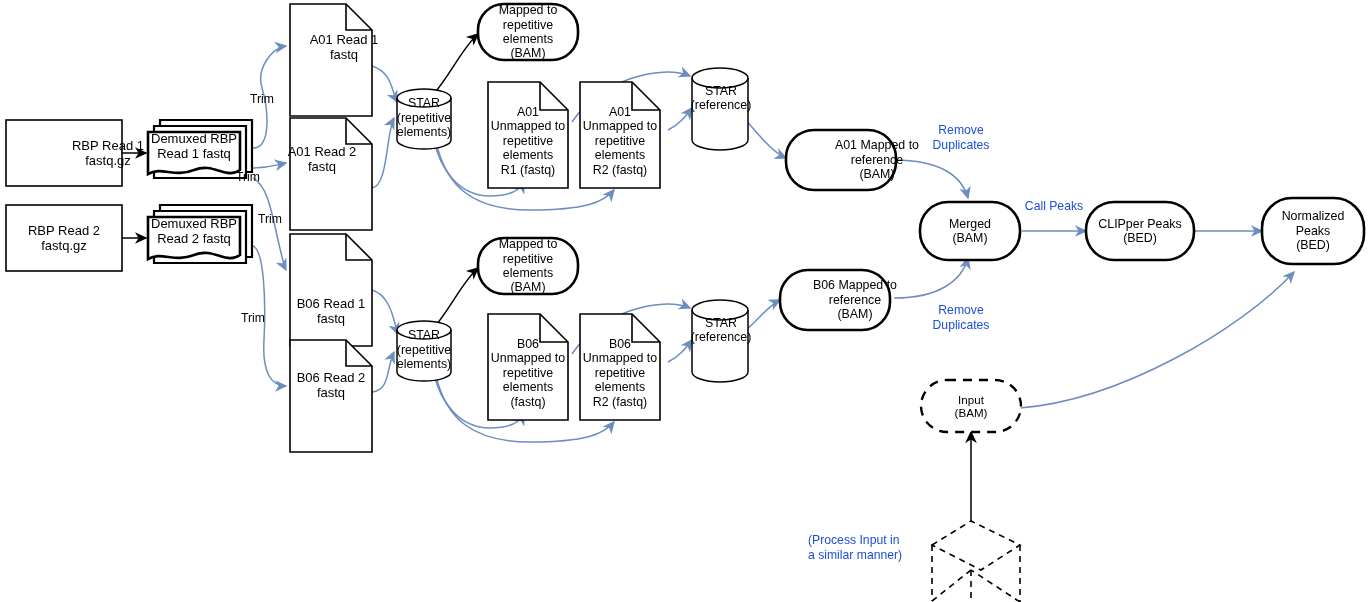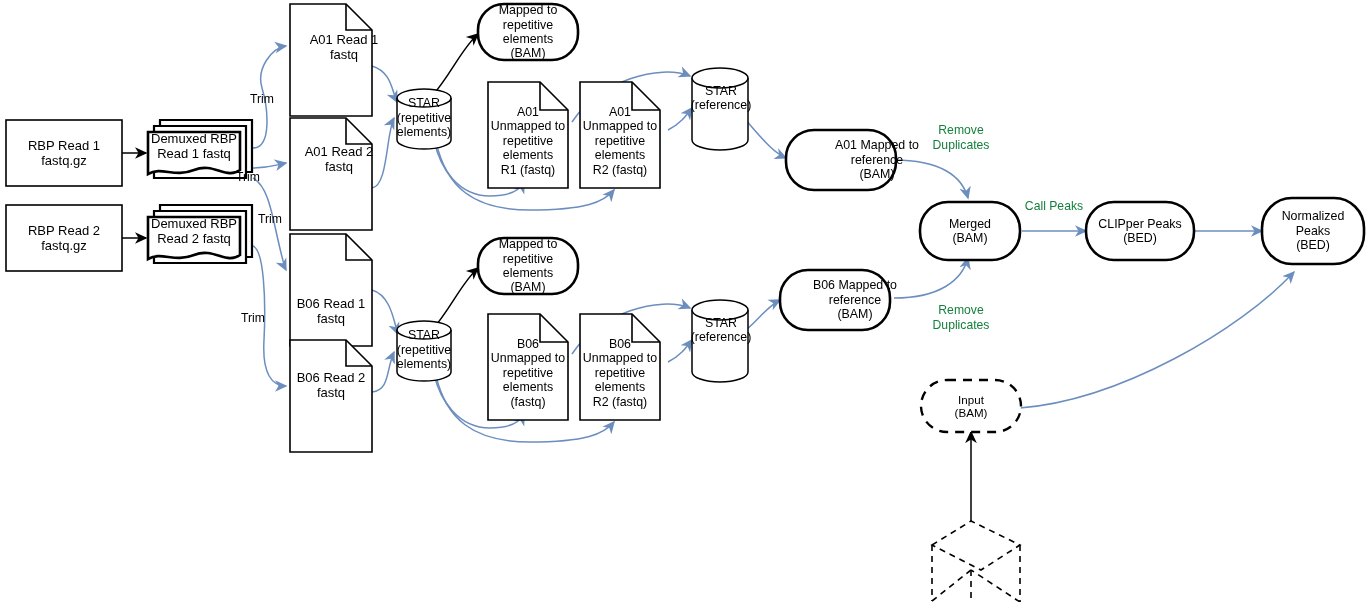--- a/index.html
+++ b/index.html
@@ -33,21 +33,21 @@
     line-height: 1.16;
     pointer-events: none;
     white-space: pre-line;
   }
   .t13 { font-size: 13px; }
   .t12 { font-size: 12.4px; }
   .t11 { font-size: 11.6px; }
   .edge-label {
     position: absolute;
     text-align: center;
-    color: #15803d;
+    color: #1d4ed8;
     font-size: 12.2px;
     line-height: 1.2;
     white-space: pre-line;
   }
   .trim-label {
     position: absolute;
     font-size: 12.2px;
     color: #000000;
     white-space: nowrap;
   }
@@ -213,33 +213,33 @@
     <rect x="921" y="380" width="100" height="52" rx="26" ry="26" fill="#ffffff" stroke="#000000" stroke-width="2.4" stroke-dasharray="9 7"></rect>
 
     <g fill="none" stroke="#000000" stroke-width="1.6" stroke-dasharray="6 5">
       <path d="M932,545 l39,-24 l49,24 l-39,25 z"></path>
       <path d="M932,545 v56 M971,570 v32 M1020,545 v57"></path>
       <path d="M932,601 l39,-31"></path>
       <path d="M1020,602 l-49,-32"></path>
     </g>
   </svg>
 
-  <div class="node-text t13" style="left:6px;  top:120px; width:116px; height:66px;">RBP Read 1
+  <div class="node-text t13" style="left:6px;  top:120px; width:116px; height:66px;padding-left:44px;">RBP Read 1
 fastq.gz</div>
   <div class="node-text t13" style="left:6px;  top:205px; width:116px; height:66px;">RBP Read 2
 fastq.gz</div>
 
   <div class="node-text t13" style="left:150px; top:128px; width:88px; height:36px;">Demuxed RBP
 Read 1 fastq</div>
   <div class="node-text t13" style="left:150px; top:213px; width:88px; height:36px;">Demuxed RBP
 Read 2 fastq</div>
 
   <div class="node-text t13" style="left:303px; top:30px;  width:82px; height:34px;">A01 Read 1
 fastq</div>
-  <div class="node-text t13" style="left:298px; top:142px; width:82px; height:34px;">A01 Read 2
+  <div class="node-text t13" style="left:281px; top:142px; width:82px; height:34px;">A01 Read 2
 fastq</div>
   <div class="node-text t13" style="left:290px; top:262px; width:82px; height:34px;margin-top:32px;">B06 Read 1
 fastq</div>
   <div class="node-text t13" style="left:290px; top:368px; width:82px; height:34px;">B06 Read 2
 fastq</div>
 
   <div class="node-text t12" style="left:389px; top:94px;  width:70px; height:48px;">STAR
 (repetitive
 elements)</div>
   <div class="node-text t12" style="left:389px; top:326px; width:70px; height:48px;">STAR
@@ -292,20 +292,22 @@
 (BAM)</div>
   <div class="node-text t12" style="left:1086px; top:202px; width:108px; height:58px;">CLIPper Peaks
 (BED)</div>
   <div class="node-text t12" style="left:1262px; top:198px; width:102px; height:66px;text-align:center;">Normalized
 Peaks
 (BED)</div>
 
   <div class="node-text t11" style="left:921px; top:380px; width:100px; height:52px;">Input
 (BAM)</div>
 
+  <div class="edge-label" style="left:808px; top:533px; width:118px; text-align:left;">(Process Input in
+a similar manner)</div>
 
   <div class="trim-label" style="left:250px; top:92px;">Trim</div>
   <div class="trim-label" style="left:236px; top:170px;">Trim</div>
   <div class="trim-label" style="left:258px; top:212px;">Trim</div>
   <div class="trim-label" style="left:241px; top:311px;">Trim</div>
 
   <div class="edge-label" style="left:918px; top:123px; width:86px;">Remove
 Duplicates</div>
   <div class="edge-label" style="left:918px; top:303px; width:86px;">Remove
 Duplicates</div>

